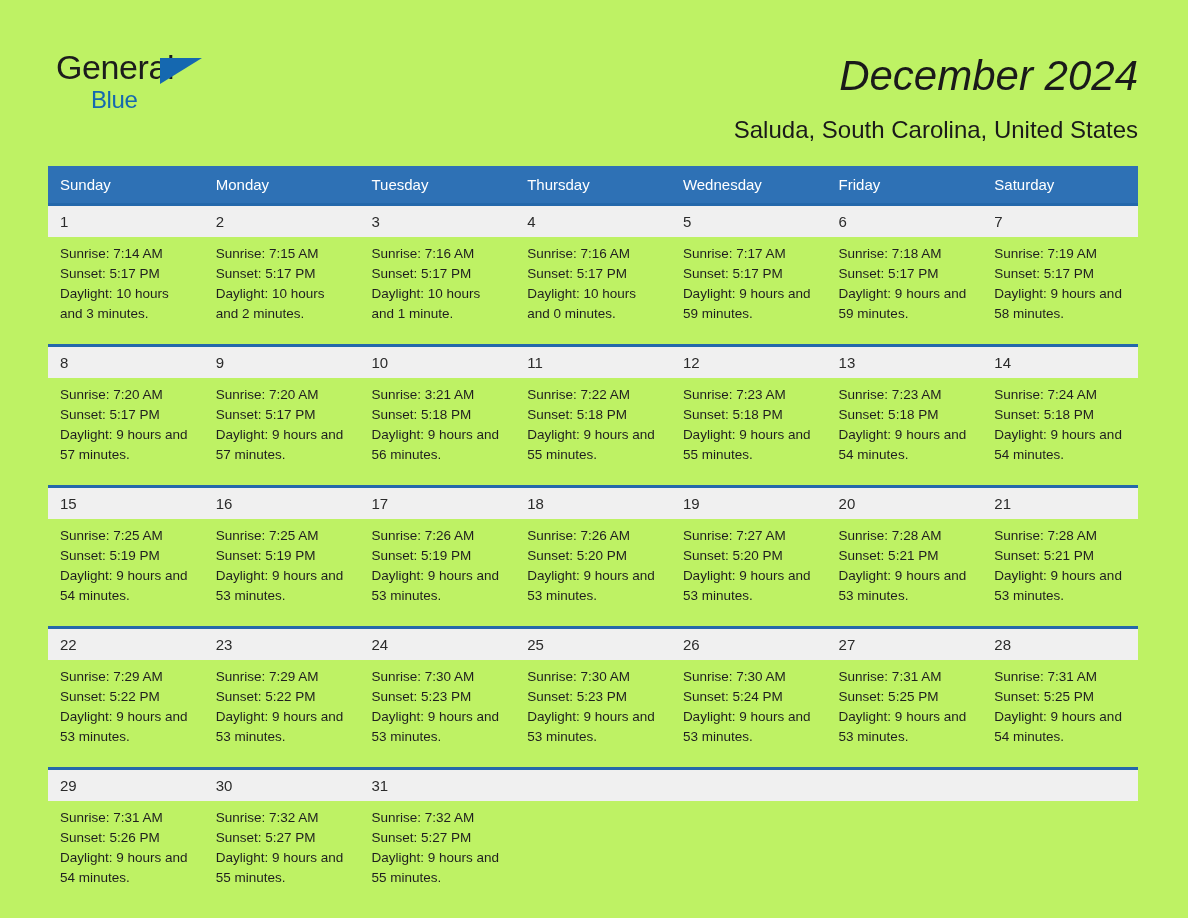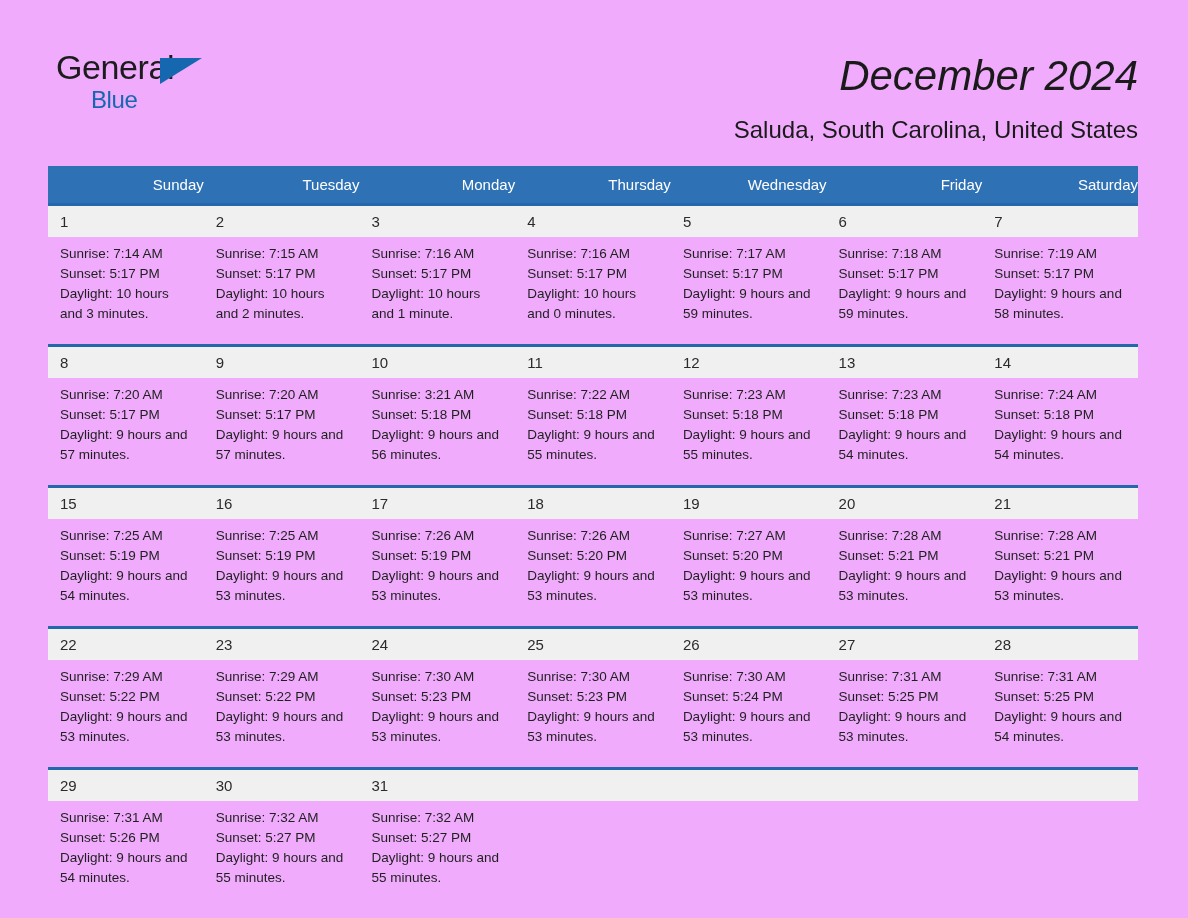--- a/index.html
+++ b/index.html
@@ -6,21 +6,21 @@
   html, body {
     width: 1188px;
     height: 918px;
     background: #fdfdfd;
     font-family: "Liberation Sans", sans-serif;
   }
   .page {
     position: relative;
     width: 1188px;
     height: 918px;
-    background: #f0abfc;
+    background: #bef264;
     padding: 0;
   }
 
   
   .header {
     display: flex;
     align-items: flex-start;
     justify-content: space-between;
     padding: 48px 50px 0 56px;
   }
@@ -76,21 +76,20 @@
   }
 
   
   .calendar {
     margin: 20px 50px 0 48px;
     width: 1090px;
   }
   .weekday-row {
     display: flex;
     background: #2e71b5;
-    text-align: right;
   }
   .weekday {
     flex: 1 1 0;
     color: #ffffff;
     font-size: 15px;
     line-height: 19px;
     padding: 9px 0 9px 12px;
   }
   .week-row {
     display: flex;
@@ -136,22 +135,22 @@
     <div class="titles">
       <h1 class="month-title">December 2024</h1>
       <h2 class="location">Saluda, South Carolina, United States</h2>
     </div>
   </div>
 
   <div class="calendar">
 
     <div class="weekday-row">
       <div class="weekday">Sunday</div>
+      <div class="weekday">Monday</div>
       <div class="weekday">Tuesday</div>
-      <div class="weekday">Monday</div>
       <div class="weekday">Thursday</div>
       <div class="weekday">Wednesday</div>
       <div class="weekday">Friday</div>
       <div class="weekday">Saturday</div>
     </div>
 
     <div class="week-row first">
       <div class="day-cell">
         <div class="day-number">1</div>
         <div class="day-body">

